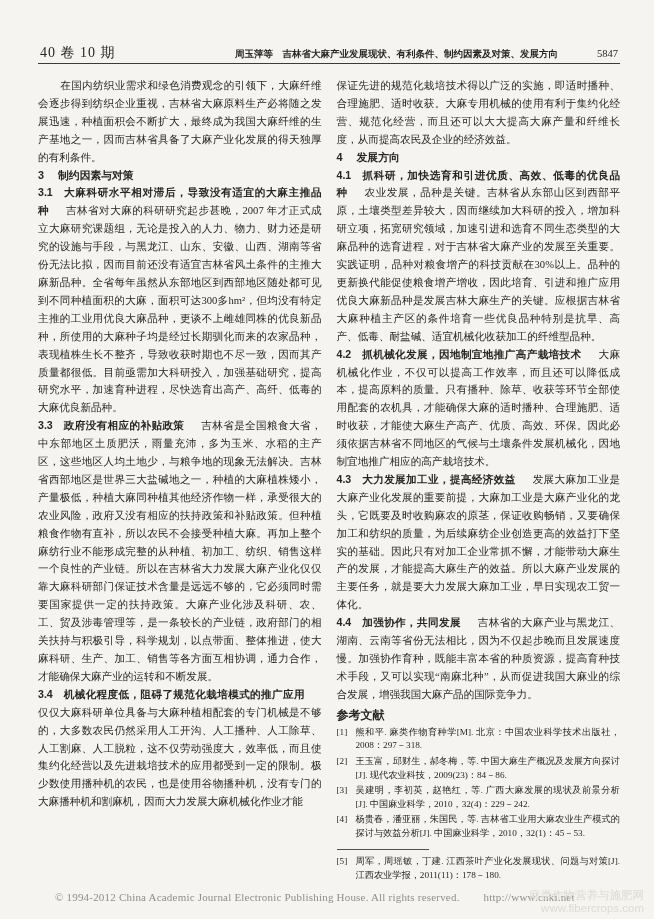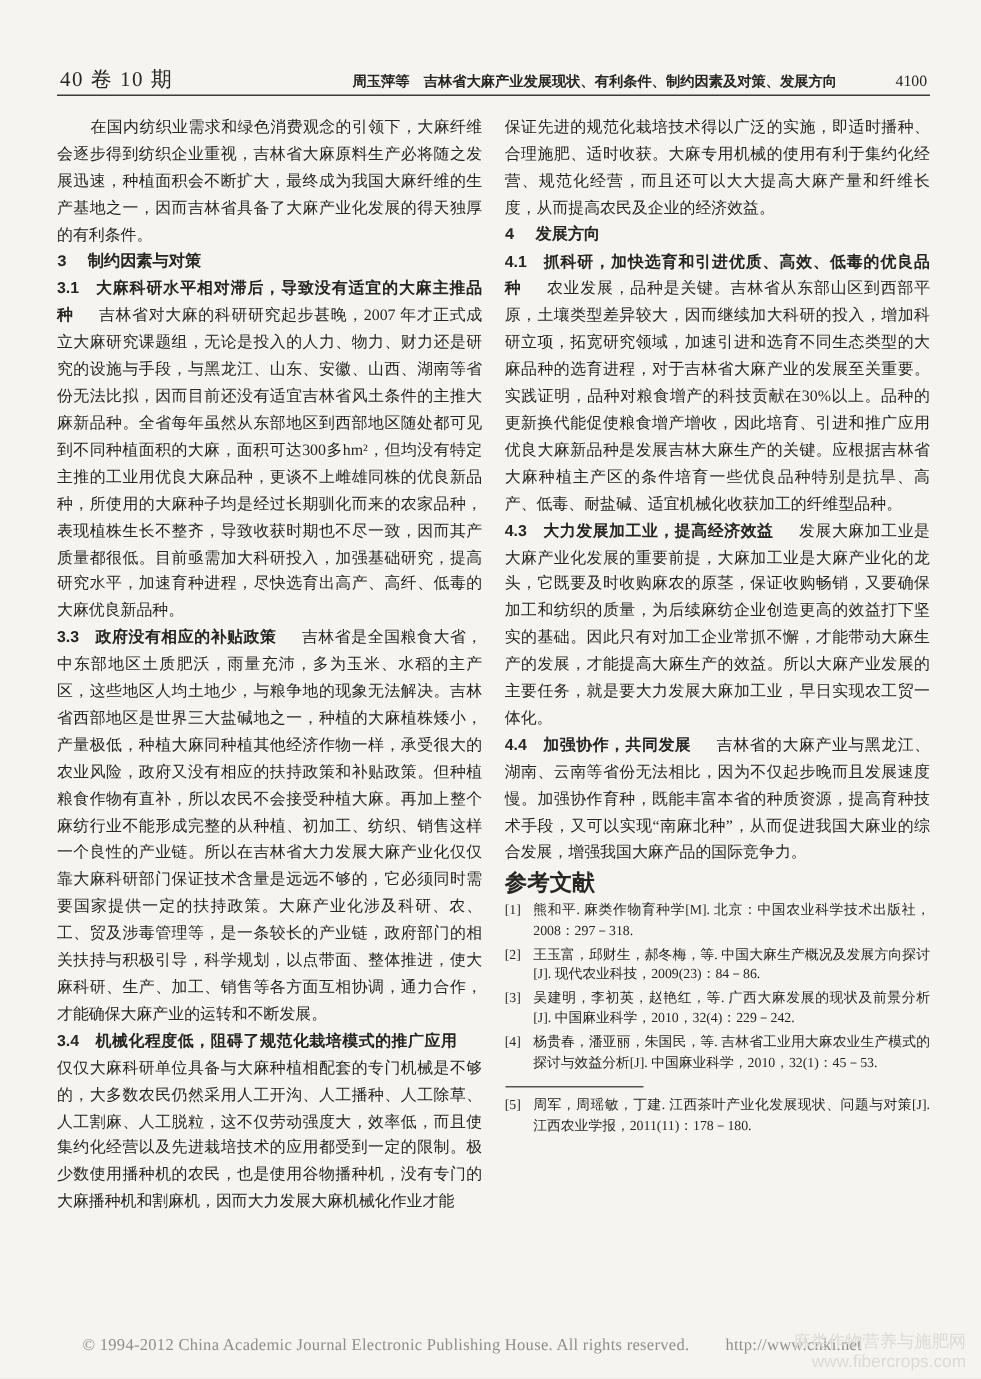--- a/index.html
+++ b/index.html
@@ -15,49 +15,49 @@
   .issue { width:95px; font-size:14px; letter-spacing:1px; }
   .running { flex:1; text-align:right; font-size:9.5px; font-weight:bold;
              font-family:"Liberation Sans","DejaVu Sans",sans-serif; }
   .pageno { width:60px; text-align:right; font-size:10.5px; }
   .rule { position:absolute; top:63px; left:38px; right:34px; border-top:1.3px solid #3c3b38; }
   
   .columns { position:absolute; top:77px; left:38px; right:34px; display:flex; gap:15px; }
   .col { flex:1; min-width:0; font-size:10.6px; line-height:17.9px; text-align:justify; }
   p.para { text-indent:0; }
   p.indent { text-indent:2.1em; }
-  .sec { font-family:Liberation Mono, monospace; font-weight:bold;
+  .sec { font-family:Liberation Sans, sans-serif; font-weight:bold;
          font-size:10.8px; line-height:17.9px; }
   .sec .secnum { margin-right:1.3em; }
   .subnum  { font-weight:bold; font-family:"Liberation Sans","DejaVu Sans",sans-serif; margin-right:1.0em; }
   .subtitle{ font-weight:bold; font-family:"Liberation Sans","DejaVu Sans",sans-serif; margin-right:1.6em; }
   
   .refs-heading { font-family:"Liberation Sans","DejaVu Sans",sans-serif; font-weight:bold;
-                  font-size:15px; line-height:18px; margin-top:2px; }
+                  font-size:12px; line-height:18px; margin-top:2px; }
   .ref { display:flex; font-size:9.2px; line-height:13.6px; margin-top:2px; }
   .ref-label { flex:0 0 19px; }
   .ref-text  { flex:1; text-align:justify; }
   .foot-rule { width:92px; border-top:1px solid #55524e; margin:9px 0 5px 0; }
   
   .footer { position:absolute; left:55px; bottom:16px; font-size:11px; color:#8f8e8a;
             letter-spacing:0.2px; white-space:nowrap; }
   .footer .url { margin-left:24px; }
   .watermark { position:absolute; right:10px; bottom:4px; text-align:right;
                color:#dcdad3; font-size:11.5px; line-height:13px;
                font-family:"Liberation Sans","DejaVu Sans",sans-serif; }
 </style>
 </head>
 <body>
 
 <div class="page">
 
   <div class="header">
     <span class="issue">40 卷 10 期</span>
     <span class="running">周玉萍等　吉林省大麻产业发展现状、有利条件、制约因素及对策、发展方向</span>
-    <span class="pageno">4100</span>
+    <span class="pageno">5847</span>
   </div>
   <div class="rule"></div>
 
   <div class="columns">
 
     <div class="col">
       <p class="para indent">在国内纺织业需求和绿色消费观念的引领下，大麻纤维会逐步得到纺织企业重视，吉林省大麻原料生产必将随之发展迅速，种植面积会不断扩大，最终成为我国大麻纤维的生产基地之一，因而吉林省具备了大麻产业化发展的得天独厚的有利条件。</p>
 
       <p class="sec">
         <span class="secnum">3</span><span>制约因素与对策</span>
@@ -77,20 +77,23 @@
     <div class="col">
       <p class="para">保证先进的规范化栽培技术得以广泛的实施，即适时播种、合理施肥、适时收获。大麻专用机械的使用有利于集约化经营、规范化经营，而且还可以大大提高大麻产量和纤维长度，从而提高农民及企业的经济效益。</p>
 
       <p class="sec">
         <span class="secnum">4</span><span>发展方向</span>
       </p>
 
 
       <p class="para">
         <span class="subnum">4.1</span><span class="subtitle">抓科研，加快选育和引进优质、高效、低毒的优良品种</span><span>农业发展，品种是关键。吉林省从东部山区到西部平原，土壤类型差异较大，因而继续加大科研的投入，增加科研立项，拓宽研究领域，加速引进和选育不同生态类型的大麻品种的选育进程，对于吉林省大麻产业的发展至关重要。实践证明，品种对粮食增产的科技贡献在30%以上。品种的更新换代能促使粮食增产增收，因此培育、引进和推广应用优良大麻新品种是发展吉林大麻生产的关键。应根据吉林省大麻种植主产区的条件培育一些优良品种特别是抗旱、高产、低毒、耐盐碱、适宜机械化收获加工的纤维型品种。</span>
+      </p>
+      <p class="para">
+        <span class="subnum">4.2</span><span class="subtitle">抓机械化发展，因地制宜地推广高产栽培技术</span><span>大麻机械化作业，不仅可以提高工作效率，而且还可以降低成本，提高原料的质量。只有播种、除草、收获等环节全部使用配套的农机具，才能确保大麻的适时播种、合理施肥、适时收获，才能使大麻生产高产、优质、高效、环保。因此必须依据吉林省不同地区的气候与土壤条件发展机械化，因地制宜地推广相应的高产栽培技术。</span>
       </p>
       <p class="para">
         <span class="subnum">4.3</span><span class="subtitle">大力发展加工业，提高经济效益</span><span>发展大麻加工业是大麻产业化发展的重要前提，大麻加工业是大麻产业化的龙头，它既要及时收购麻农的原茎，保证收购畅销，又要确保加工和纺织的质量，为后续麻纺企业创造更高的效益打下坚实的基础。因此只有对加工企业常抓不懈，才能带动大麻生产的发展，才能提高大麻生产的效益。所以大麻产业发展的主要任务，就是要大力发展大麻加工业，早日实现农工贸一体化。</span>
       </p>
       <p class="para">
         <span class="subnum">4.4</span><span class="subtitle">加强协作，共同发展</span><span>吉林省的大麻产业与黑龙江、湖南、云南等省份无法相比，因为不仅起步晚而且发展速度慢。加强协作育种，既能丰富本省的种质资源，提高育种技术手段，又可以实现“南麻北种”，从而促进我国大麻业的综合发展，增强我国大麻产品的国际竞争力。</span>
       </p>
 
       <div class="refs-heading">参考文献</div>
 

